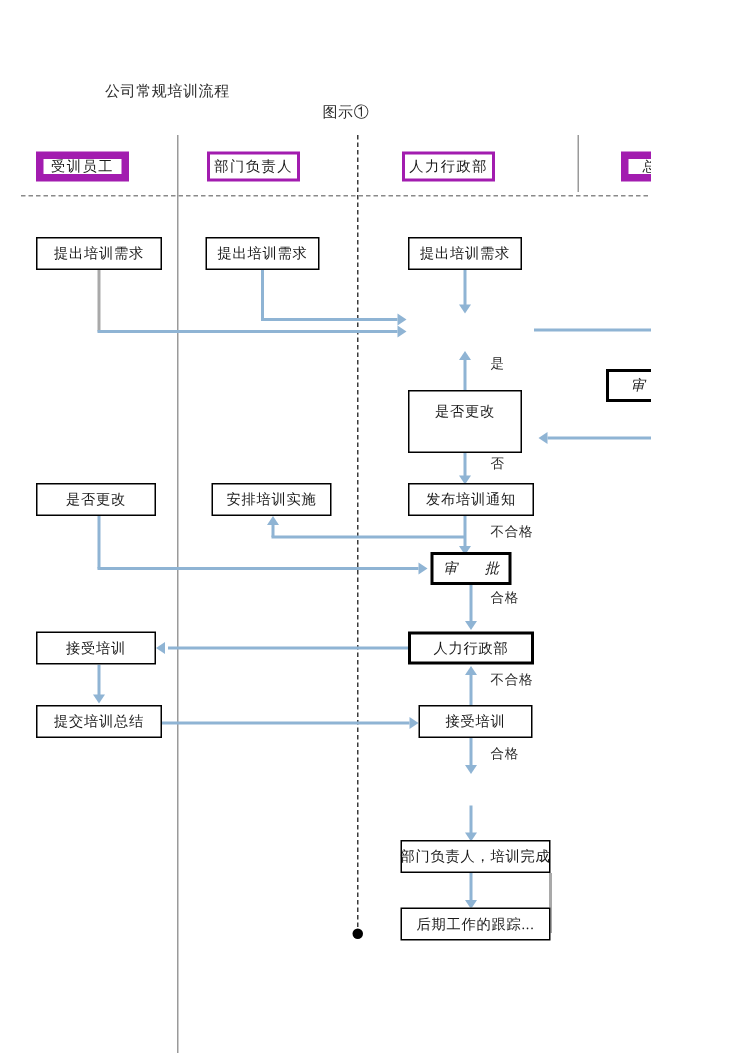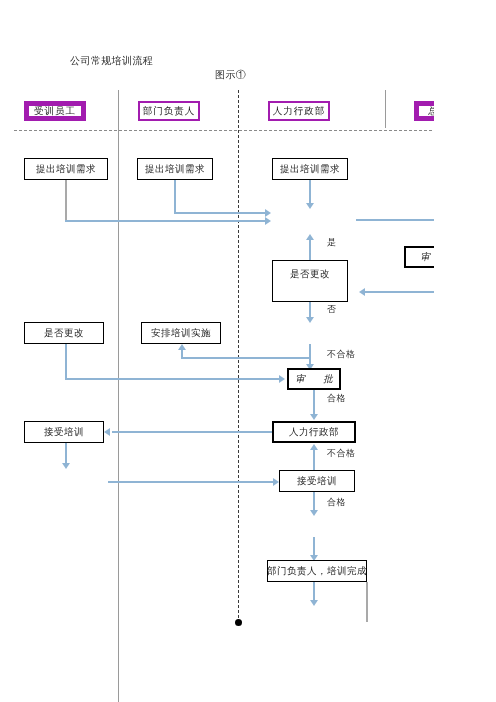--- a/index.html
+++ b/index.html
@@ -179,20 +179,21 @@
   <div class="box topalign" style="left:272px; top:260px; width:76px; height:42px;">是否更改</div>
 
   <div class="conn v" style="left:309px; top:239px; height:22px;"></div>
   <div class="arrow up" style="left:306px; top:234px;"></div>
   <div class="elabel" style="left:327px; top:236px;">是</div>
 
   <div class="conn v" style="left:309px; top:302px; height:18px;"></div>
   <div class="arrow down" style="left:306px; top:317px;"></div>
   <div class="elabel" style="left:327px; top:303px;">否</div>
 
+  <div class="box" style="left:272px; top:322px; width:84px; height:22px;">发布培训通知</div>
 
   <div class="elabel" style="left:327px; top:348px;">不合格</div>
 
   <div class="conn v" style="left:309px; top:344px; height:23px;"></div>
   <div class="arrow down" style="left:306px; top:364px;"></div>
 
   <div class="box" style="left:24px; top:322px; width:80px; height:22px;">是否更改</div>
   <div class="box" style="left:141px; top:322px; width:80px; height:22px;">安排培训实施</div>
 
   <div class="conn h" style="left:181px; top:357px; width:129px;"></div>
@@ -217,20 +218,21 @@
   <div class="arrow left" style="left:104px; top:428px;"></div>
 
   <div class="conn v" style="left:65px; top:443px; height:23px;"></div>
   <div class="arrow down" style="left:62px; top:463px;"></div>
 
   <div class="elabel" style="left:327px; top:447px;">不合格</div>
 
   <div class="conn v" style="left:313px; top:449px; height:22px;"></div>
   <div class="arrow up" style="left:310px; top:444px;"></div>
 
+  <div class="box" style="left:24px; top:470px; width:84px; height:22px;">提交培训总结</div>
   <div class="box" style="left:279px; top:470px; width:76px; height:22px;">接受培训</div>
 
   <div class="conn h" style="left:108px; top:481px; width:165px;"></div>
   <div class="arrow right" style="left:273px; top:478px;"></div>
 
   <div class="elabel" style="left:327px; top:496px;">合格</div>
 
   <div class="conn v" style="left:313px; top:492px; height:21px;"></div>
   <div class="arrow down" style="left:310px; top:510px;"></div>
 
@@ -238,16 +240,17 @@
   <div class="conn v" style="left:313px; top:537px; height:21px;"></div>
   <div class="arrow down" style="left:310px; top:555px;"></div>
 
   <div class="box" style="left:267px; top:560px; width:100px; height:22px;">部门负责人，培训完成</div>
 
   <div class="conn v" style="left:313px; top:582px; height:21px;"></div>
   <div class="arrow down" style="left:310px; top:600px;"></div>
 
   <div class="conn v gray" style="left:366px; top:582px; height:40px; background:#a9a9a9;"></div>
 
+  <div class="box" style="left:267px; top:605px; width:100px; height:22px;">后期工作的跟踪...</div>
 
   <div class="enddot" style="left:235px; top:619px;"></div>
 
 </div>
 
 </body></html>

